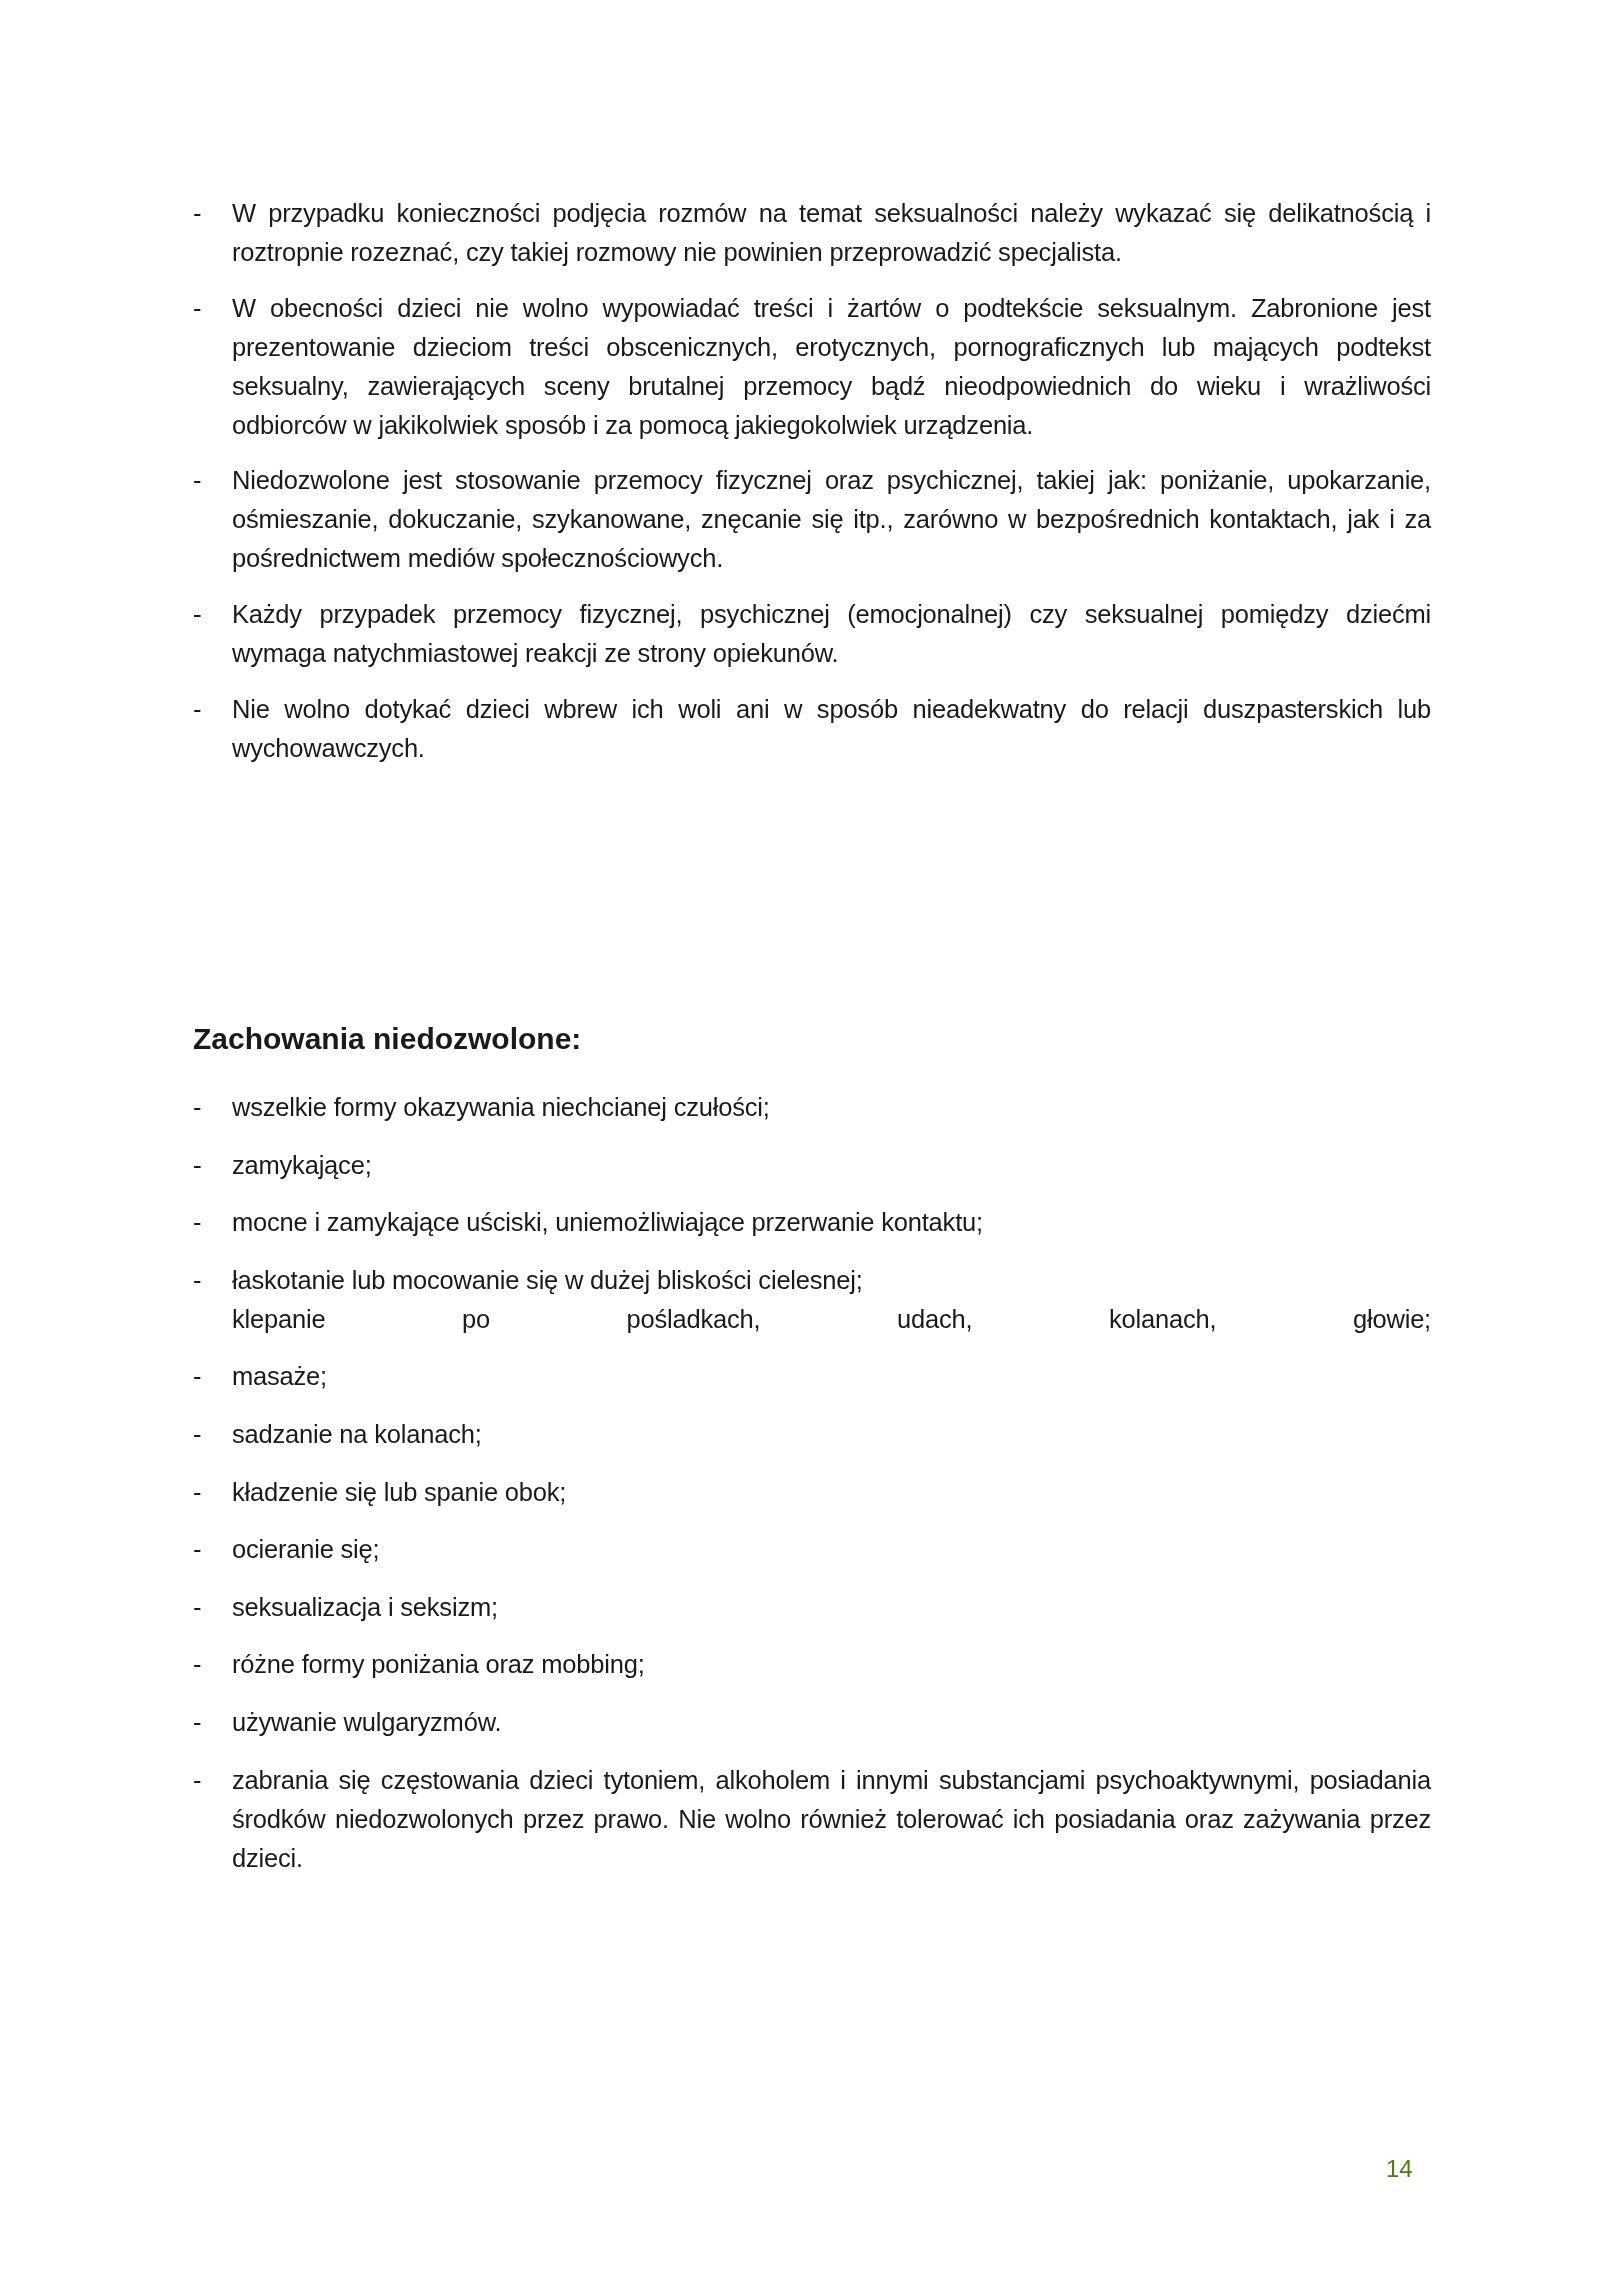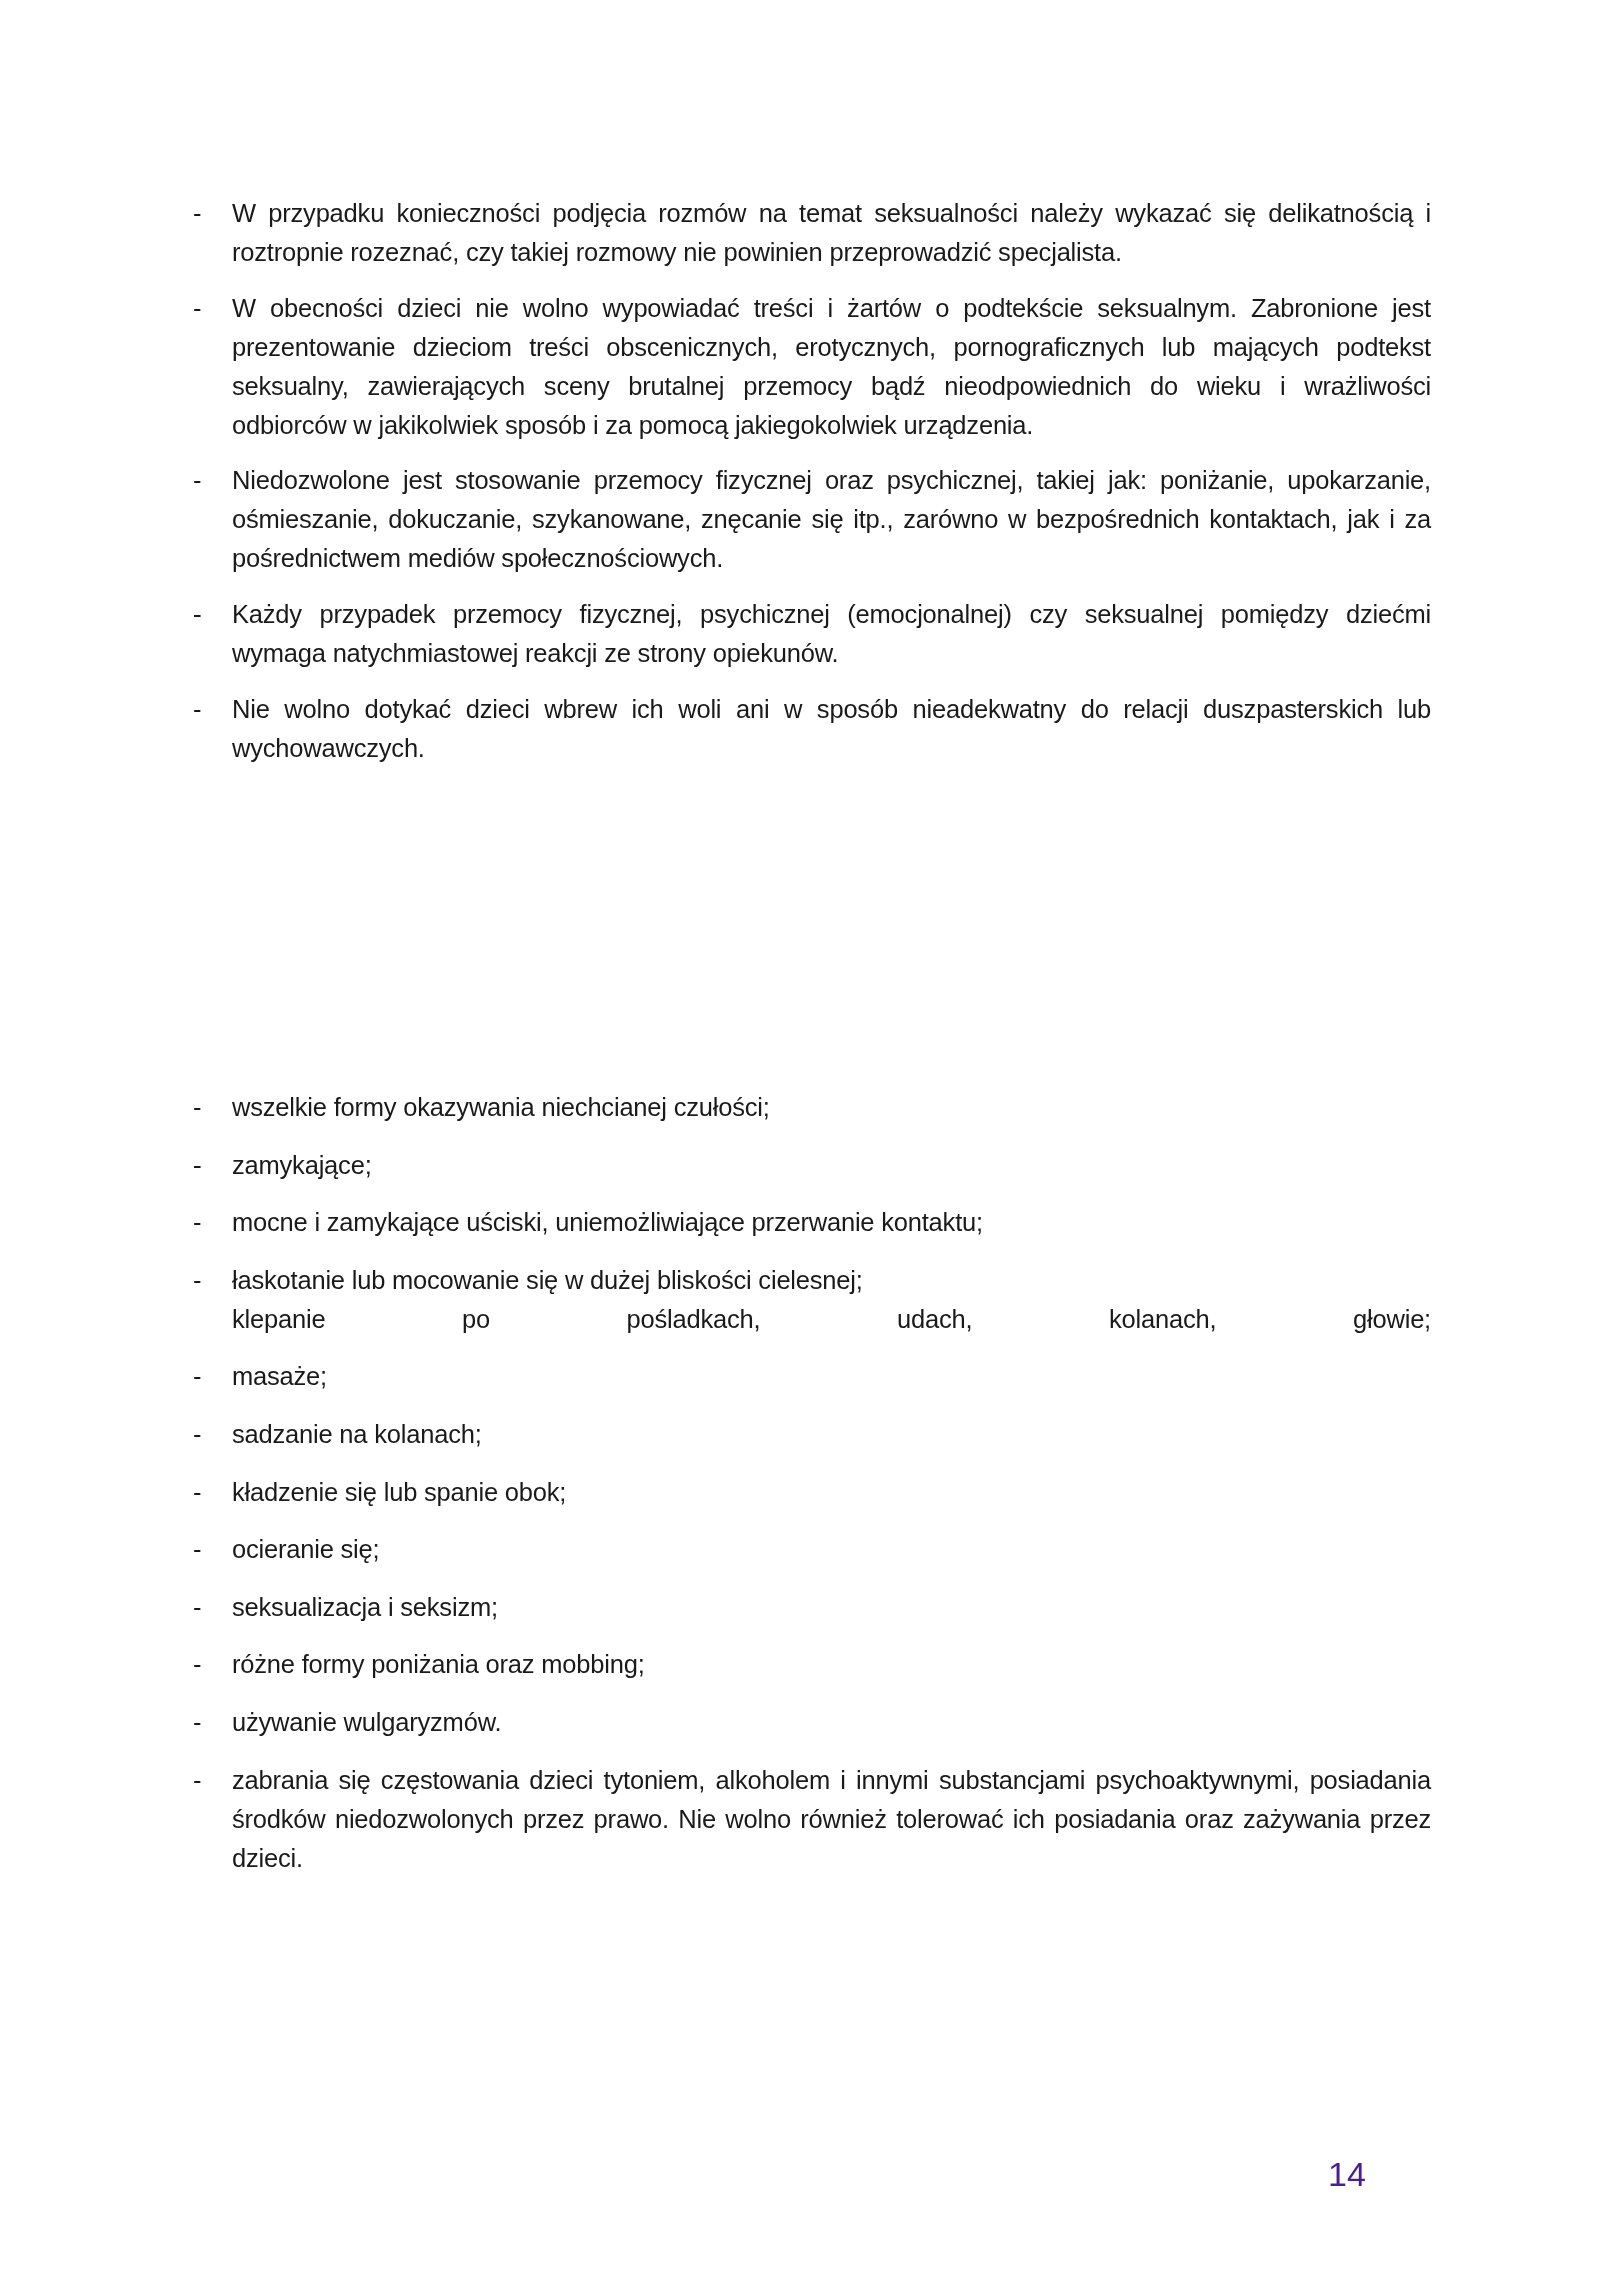--- a/index.html
+++ b/index.html
@@ -20,22 +20,22 @@
     .dash { position: absolute; left: 0; top: 0; width: 19.6px; }
     .list-1 { top: 194px; }
     .list-1 .item { margin-bottom: 16.7px; }
     .heading {
       position: absolute; left: 193px; top: 1019px;
       font-size: 30px; font-weight: bold; line-height: 39px; color: #1a1a1a; margin: 0;
     }
     .list-2 { top: 1088px; }
     .list-2 .item { margin-bottom: 18.6px; }
     .page-number {
-      position: absolute; left: 1328px; top: 2155px;
-      font-family: "Liberation Sans", sans-serif; font-size: 34px; color: #4c1d95;
+      position: absolute; left: 1386px; top: 2155px;
+      font-family: "Liberation Sans", sans-serif; font-size: 24px; color: #4d7c0f;
     }
   </style>
 </head>
 <body>
 
 <div class="page">
 
   <ul class="list list-1">
     <li class="item">
       <span class="dash">-</span>
@@ -55,20 +55,21 @@
     <li class="item">
       <span class="dash">-</span>
       <span>Każdy przypadek przemocy fizycznej, psychicznej (emocjonalnej) czy seksualnej pomiędzy dziećmi wymaga natychmiastowej reakcji ze strony opiekunów.</span>
     </li>
     <li class="item justify-last">
       <span class="dash">-</span>
       <span>Nie wolno dotykać dzieci wbrew ich woli ani w sposób nieadekwatny do relacji duszpasterskich lub wychowawczych.</span>
     </li>
   </ul>
 
+  <h2 class="heading">Zachowania niedozwolone:</h2>
 
   <ul class="list list-2">
     <li class="item">
       <span class="dash">-</span>
       <span>wszelkie formy okazywania niechcianej czułości;</span>
     </li>
     <li class="item">
       <span class="dash">-</span>
     </li>
     <li class="item">

